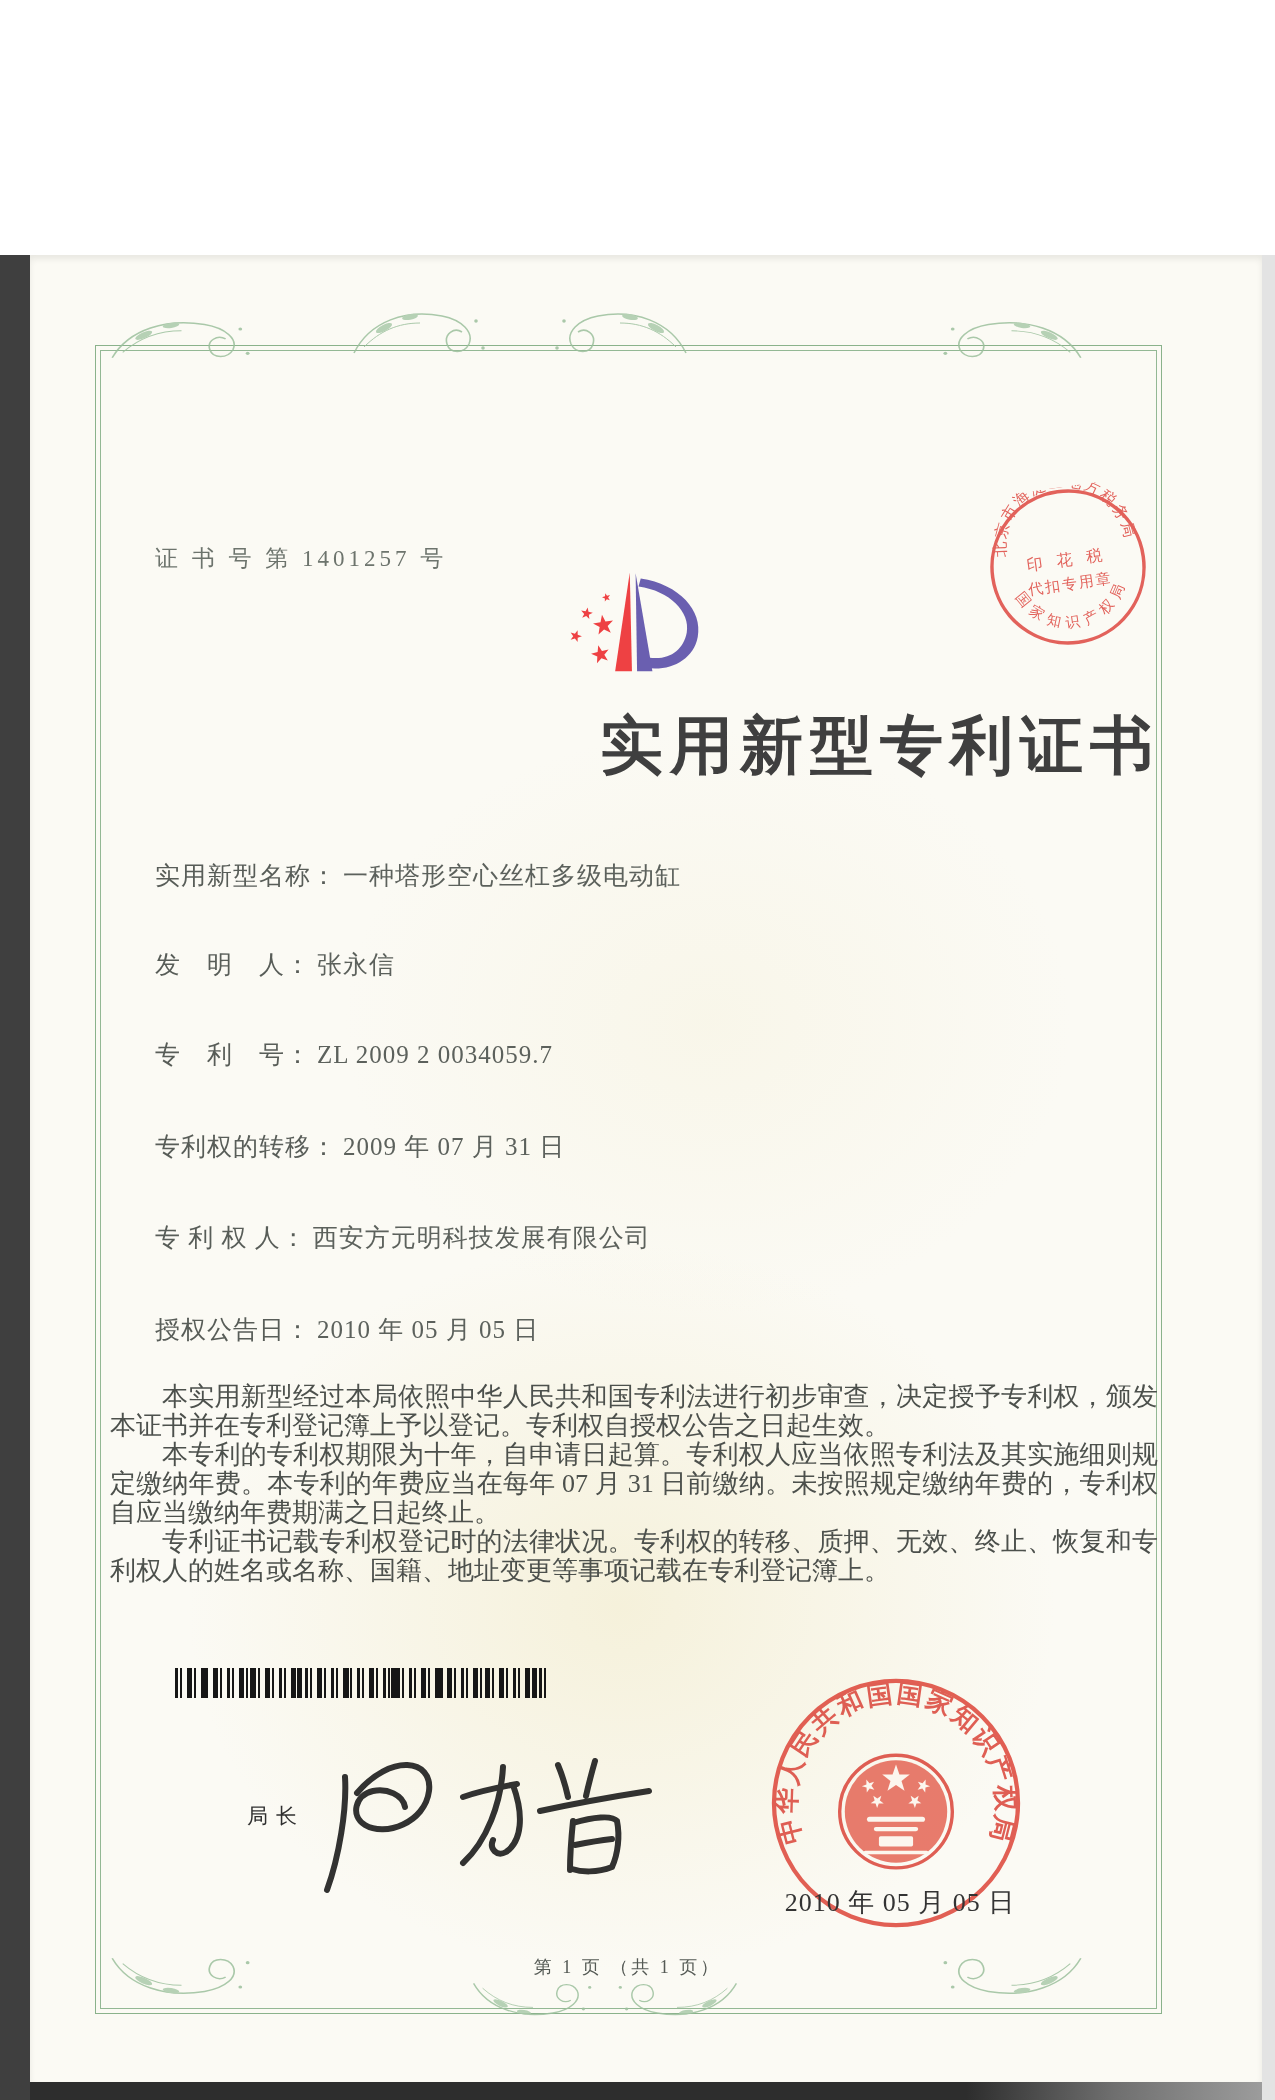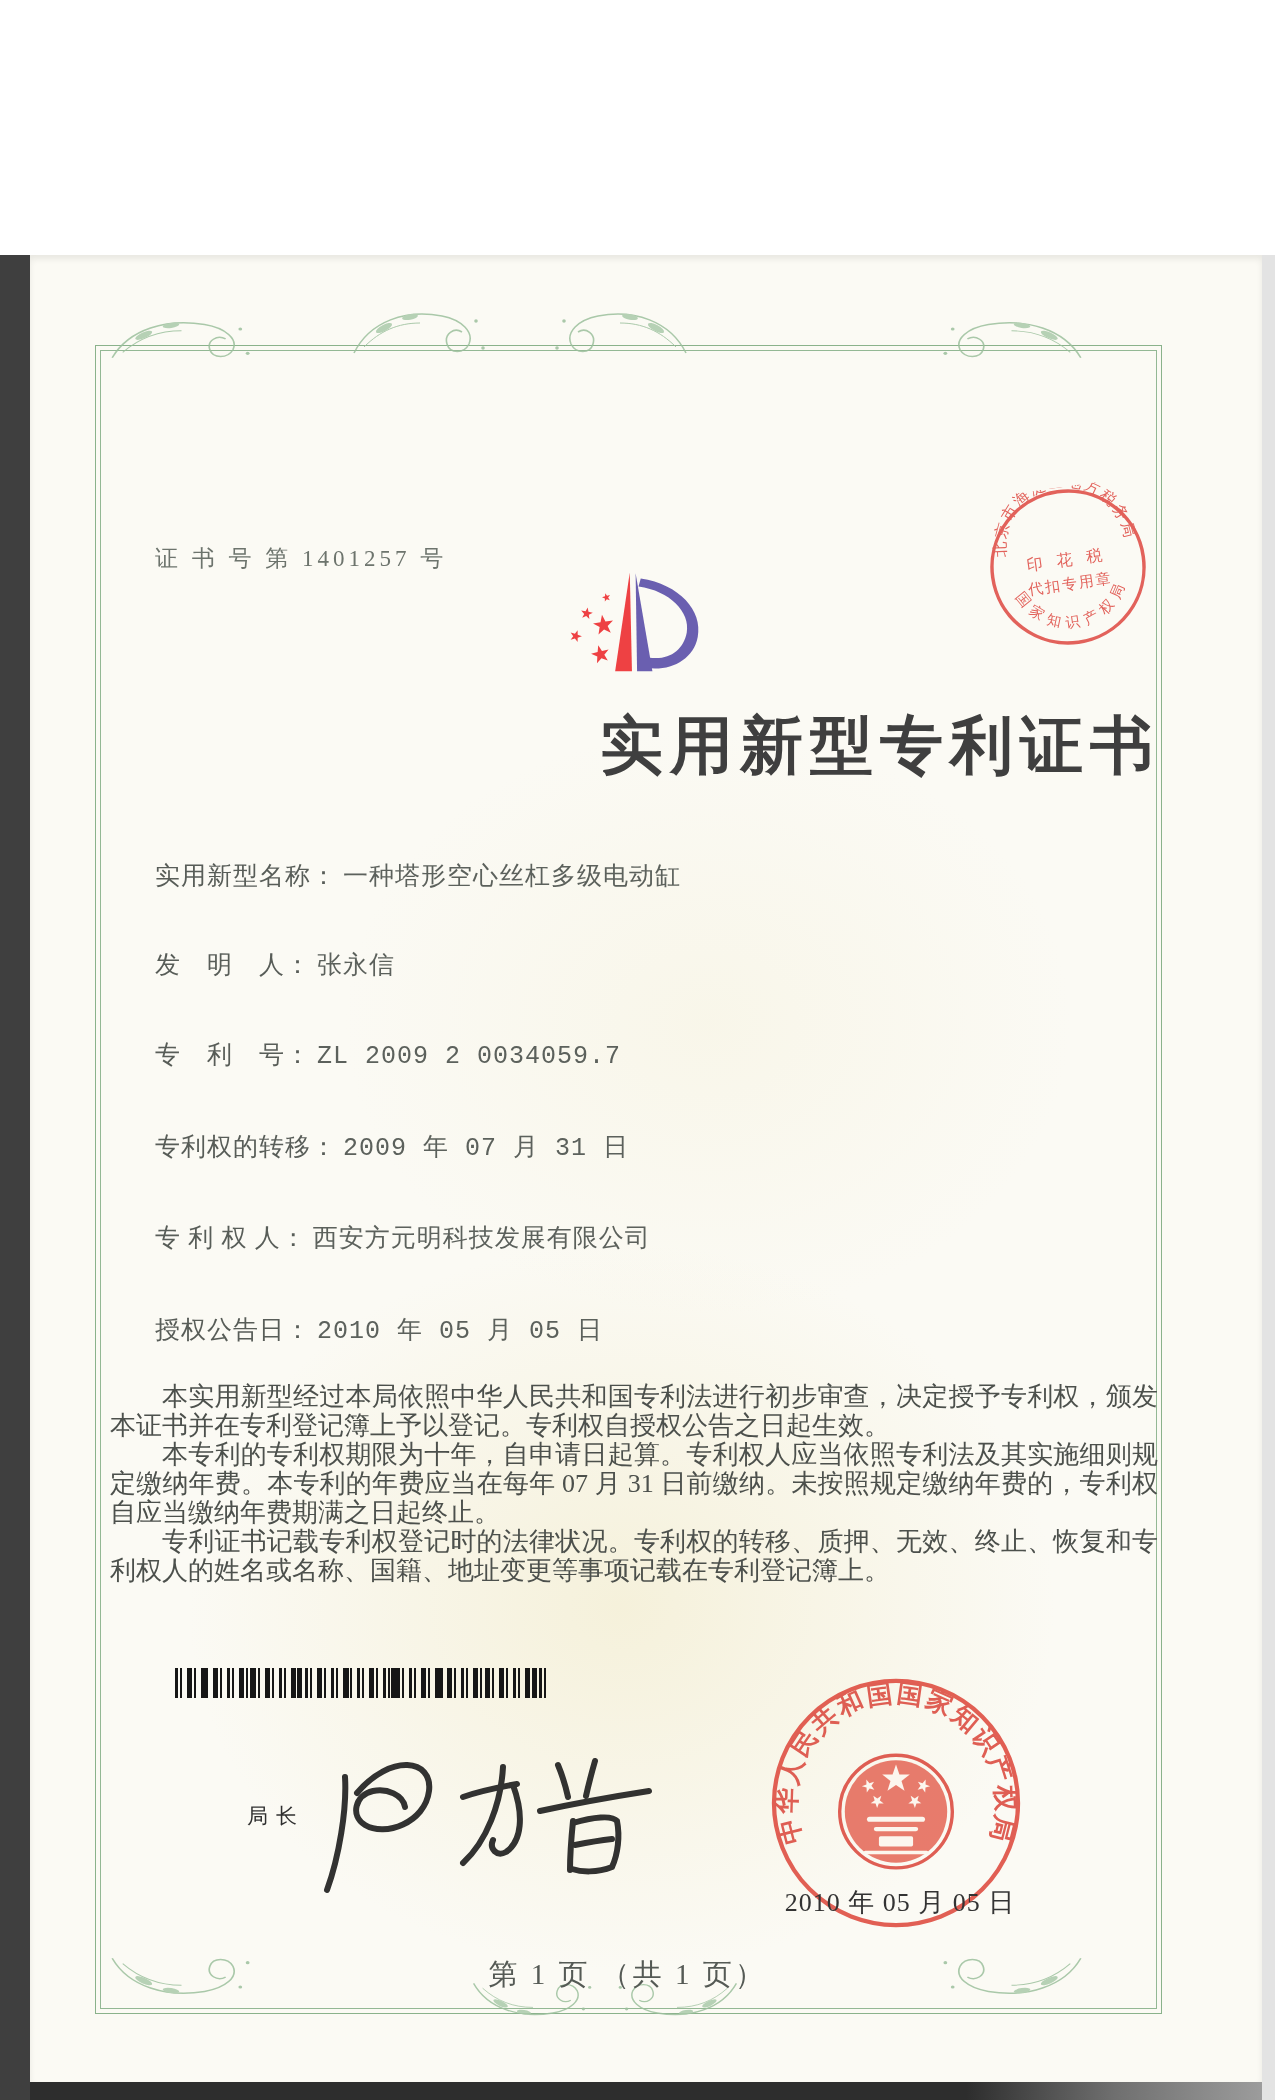--- a/index.html
+++ b/index.html
@@ -34,21 +34,21 @@
   .logo{position:absolute;left:515px;top:280px;width:190px;height:160px;}
   
   .tax-stamp{position:absolute;left:958px;top:232px;width:160px;height:160px;transform:rotate(-8deg);opacity:.92;}
   
   .title{
     position:absolute;left:65px;top:448px;width:1065px;text-align:right;
     font-size:63px;font-weight:600;color:#3f3f3f;letter-spacing:7px;
   }
   
   .field{position:absolute;left:125px;font-size:25px;color:#585d58;letter-spacing:1px;white-space:nowrap;}
-  .field .val{color:#5c615c;margin-left:6px;font-family:Liberation Mono, monospace;}
+  .field .val{color:#5c615c;margin-left:6px;}
   .f0{top:604px;}.f1{top:693px;}.f2{top:783px;text-align:center;}.f3{top:875px;}.f4{top:966px;}.f5{top:1058px;}
   
   .body-text{
     position:absolute;left:80px;top:1127px;width:1048px;
     font-size:26px;line-height:29px;color:#4c504c;text-align:justify;
   }
   .body-text p{margin:0;text-indent:2em;}
   
   .barcode{
     position:absolute;left:145px;top:1413px;width:372px;height:30px;
@@ -62,21 +62,21 @@
   .sr-only{position:absolute;width:1px;height:1px;overflow:hidden;clip:rect(0 0 0 0);white-space:nowrap;}
   
   .office-seal{position:absolute;left:738px;top:1420px;width:256px;height:256px;opacity:.93;}
   .seal-date{
     position:absolute;left:745px;top:1630px;width:250px;text-align:center;
     font-size:26px;color:#333333;letter-spacing:1px;z-index:5;white-space:nowrap;
   }
   
   .footer{
     position:absolute;left:65px;top:1700px;width:1065px;text-align:center;
-    font-size:29px;color:#555a55;letter-spacing:3px;
+    font-size:18px;color:#555a55;letter-spacing:3px;
   }
   svg text{font-family:"Liberation Serif","DejaVu Serif",serif;}
 </style>
 </head>
 <body>
 
 <svg width="0" height="0" style="position:absolute" aria-hidden="true">
   <defs>
     <path id="star" d="M0,-10 L2.35,-3.24 L9.51,-3.09 L3.8,1.24 L5.88,8.09 L0,4 L-5.88,8.09 L-3.8,1.24 L-9.51,-3.09 L-2.35,-3.24 Z"></path>
     <g id="flourish" fill="none" stroke="#9cc09d" stroke-width="1.6">

